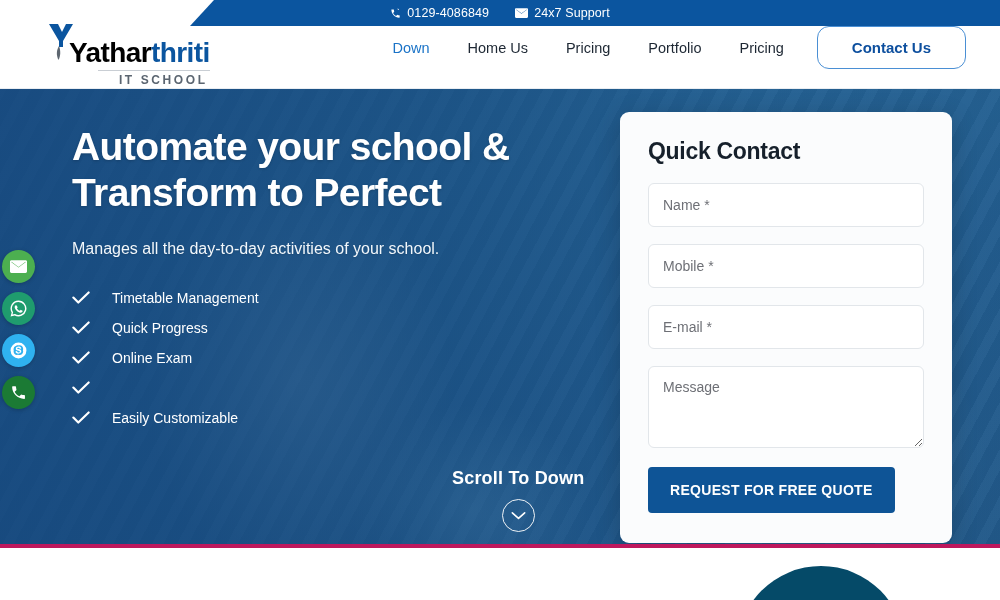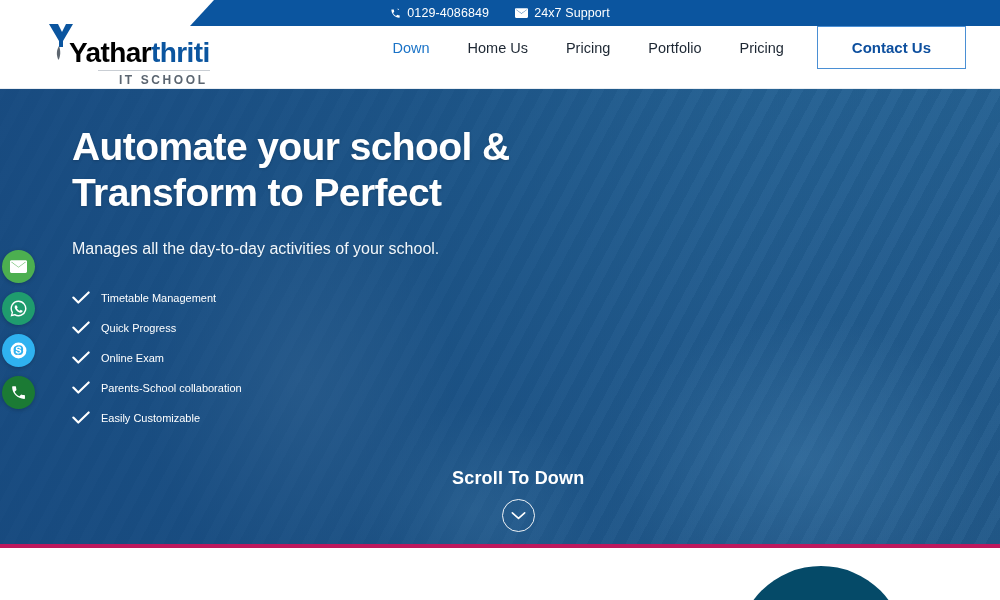--- a/index.html
+++ b/index.html
@@ -55,21 +55,21 @@
     position: absolute; right: 34px; top: 26px;
     display: flex; align-items: center; gap: 0;
   }
   .nav-link {
     font-size: 14.5px; color: #1d2733; padding: 0 19px; line-height: 28px;
     text-decoration: none; white-space: nowrap; cursor: pointer;
   }
   .nav-link.active { color: #1a73c7; }
   .contact-btn {
     margin-left: 14px;
-    border: 1.5px solid #4a8fd4; border-radius: 0;
+    border: 1.5px solid #4a8fd4; border-radius: 12px;
     color: #0d4f9e; font-size: 15px; font-weight: 700;
     padding: 12px 34px; background: #ffffff; cursor: pointer;
     white-space: nowrap;
   }
 
   
   .hero {
     position: absolute; top: 80px; left: 0; width: 1000px; height: 468px;
     overflow: hidden;
     border-bottom: 4px solid #be185d;
@@ -93,22 +93,22 @@
   .hero-title {
     color: #ffffff; font-size: 39px; font-weight: 700; line-height: 1.17;
     letter-spacing: -0.6px; text-shadow: 0 1px 3px rgba(0,0,0,.18);
   }
   .hero-sub {
     color: #f2f7fb; font-size: 16px; line-height: 1.5; margin-top: 22px;
     font-weight: 400; max-width: 455px; text-shadow: 0 1px 2px rgba(0,0,0,.14);
   }
   .feature-list { margin-top: 28px; }
   .feature-item {
-    display: flex; align-items: center; gap: 11px; margin-bottom: 12px;
-    color: #ffffff; font-size: 11px;
+    display: flex; align-items: center; gap: 22px; margin-bottom: 12px;
+    color: #ffffff; font-size: 14px;
   }
   .check {
     flex: 0 0 auto; width: 18px; height: 18px; display: inline-flex;
     align-items: center; justify-content: center;
   }
 
   .scroll-down {
     position: absolute; left: 452px; top: 388px; z-index: 5;
     display: flex; flex-direction: column; align-items: center; gap: 10px;
     cursor: pointer;
@@ -259,21 +259,20 @@
               </svg>
           </span>
           <span>Online Exam</span>
         </div>
         <div class="feature-item">
           <span class="check">
             <svg width="18" height="14" viewBox="0 0 20 15">
                 <path d="M1.5 7 L7 12.6 L18.5 1.4" stroke="#ffffff" stroke-width="2.4" fill="none" stroke-linecap="round" stroke-linejoin="round"></path>
               </svg>
           </span>
-          <span>Parents-School collaboration</span>
         </div>
         <div class="feature-item">
           <span class="check">
             <svg width="18" height="14" viewBox="0 0 20 15">
                 <path d="M1.5 7 L7 12.6 L18.5 1.4" stroke="#ffffff" stroke-width="2.4" fill="none" stroke-linecap="round" stroke-linejoin="round"></path>
               </svg>
           </span>
           <span>Easily Customizable</span>
         </div>
       </div>
@@ -281,20 +280,28 @@
 
     <div class="scroll-down">
       <span class="scroll-label">Scroll To Down</span>
       <span class="scroll-circle">
         <svg width="15" height="10" viewBox="0 0 16 10">
             <path d="M1.4 1.6 L8 7.6 L14.6 1.6" stroke="#ffffff" stroke-width="1.7" fill="none" stroke-linecap="round" stroke-linejoin="round"></path>
           </svg>
       </span>
     </div>
 
+    <div class="quick-card">
+      <div class="quick-title">Quick Contact</div>
+      <input class="field" placeholder="Name *" style="">
+      <input class="field" placeholder="Mobile *" style="">
+      <input class="field" placeholder="E-mail *" style="">
+      <textarea class="field-msg" placeholder="Message" style=""></textarea>
+      <button class="quote-btn">REQUEST FOR FREE QUOTE</button>
+    </div>
   </div>
 
   <div class="social-rail">
     <div class="social-btn" style="background:#4caf50">
       <svg width="17" height="13" viewBox="0 0 24 18" fill="#ffffff">
           <path d="M2 0h20c1.1 0 2 .9 2 2v14c0 1.1-.9 2-2 2H2c-1.1 0-2-.9-2-2V2C0 .9.9 0 2 0zm10 9.6L2.2 2.4 2 2.5v.6l10 7.4 10-7.4v-.6l-.2-.1L12 9.6z"></path>
         </svg>
     </div>
     <div class="social-btn" style="background:#1f9c6e">
       <svg width="19" height="19" viewBox="0 0 24 24" fill="#ffffff">

